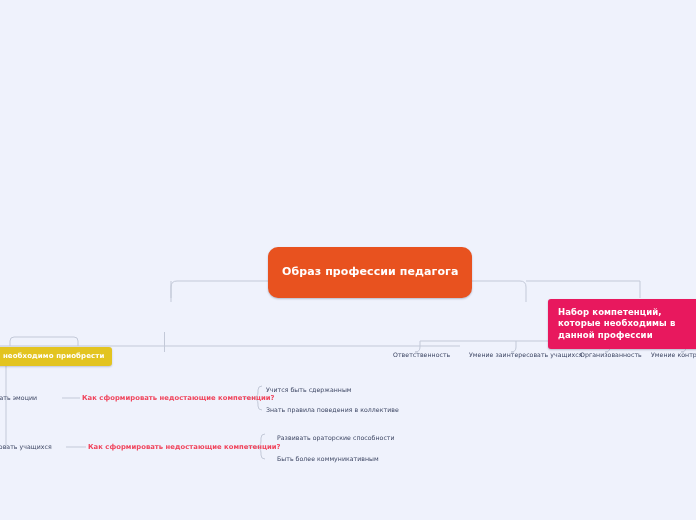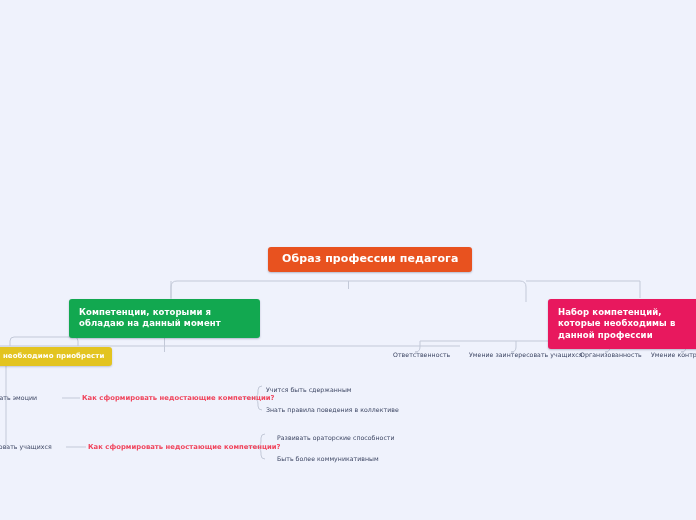--- a/index.html
+++ b/index.html
@@ -36,22 +36,23 @@
     border-radius: 3px;
     color: #ffffff;
     font-weight: bold;
     line-height: 1.35;
     letter-spacing: 0.1px;
     box-shadow: 0 1px 2px rgba(30, 40, 80, 0.28);
   }
   .node-root {
     background: #e8521f;
     font-size: 11px;
-    padding: 5px 14px;
+    padding: 18px 14px;
     white-space: nowrap;
+    border-radius: 10px;
   }
   .node-green {
     background: #12a850;
     font-size: 8.5px;
     padding: 8px 10px;
   }
   .node-pink {
     background: #e8185e;
     font-size: 8.5px;
     padding: 8px 10px;
@@ -123,21 +124,20 @@
       <path d="M255 447 Q261 447 261 441 L261 438 Q261 434 265 434"></path>
       <path d="M255 447 Q261 447 261 453 L261 455 Q261 459 265 459"></path>
 
       <path d="M6 362 L6 398"></path>
       <path d="M6 398 L6 447"></path>
     </g>
   </svg>
 
   <div class="node node-root" style="left:268px; top:247px;">Образ профессии педагога</div>
 
-  <div class="node node-green" style="left:69px; top:299px; width:191px;">Компетенции, которыми я обладаю на данный момент</div>
 
   <div class="node node-pink" style="left:548px; top:299px; width:160px;">Набор компетенций, которые необходимы в данной профессии</div>
 
   <div class="node node-yellow" style="left:-38px; top:347px;">оторые необходимо приобрести</div>
 
   <div class="leaf" style="left:393px; top:351px;">Ответственность</div>
   <div class="leaf" style="left:469px; top:351px;">Умение заинтересовать учащихся</div>
   <div class="leaf" style="left:580px; top:351px;">Организованность</div>
   <div class="leaf" style="left:651px; top:351px;">Умение контро</div>
 

